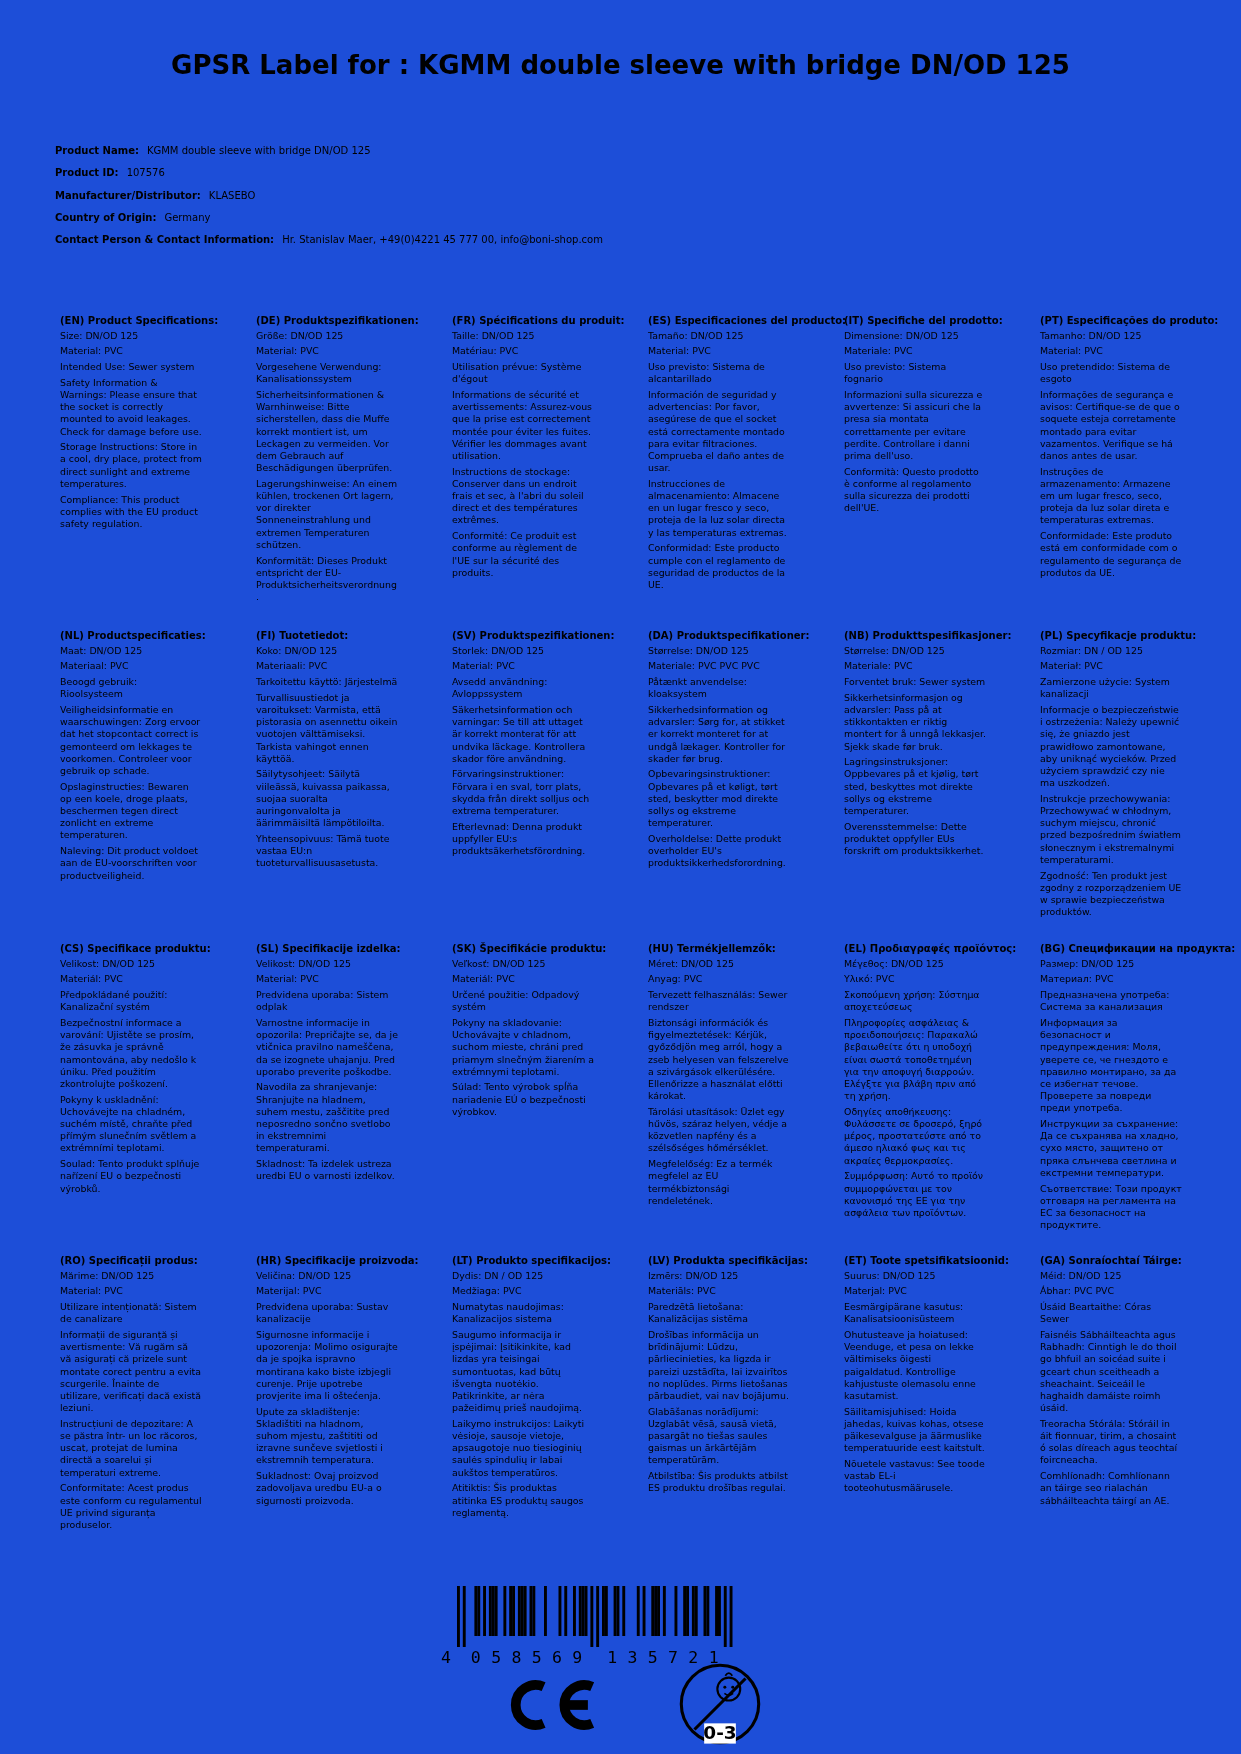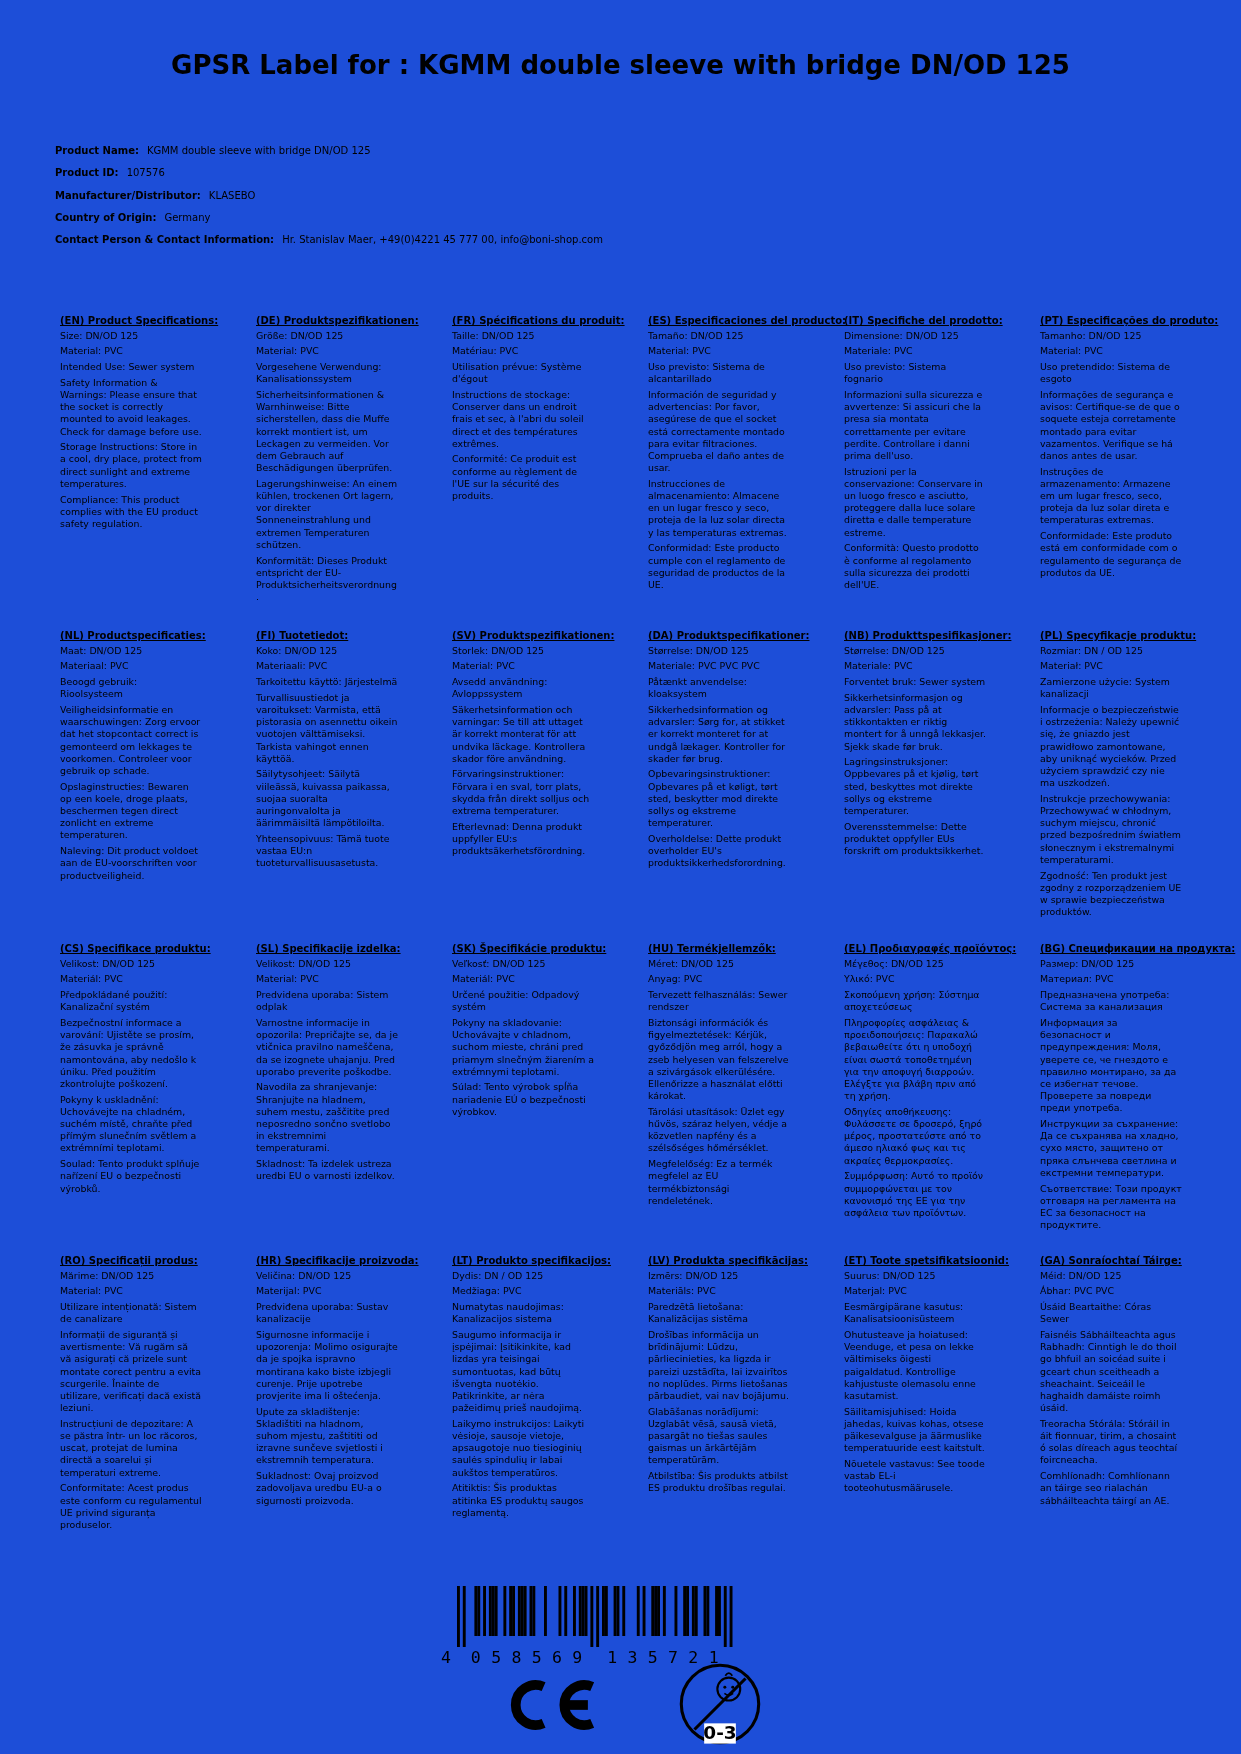--- a/index.html
+++ b/index.html
@@ -19,21 +19,21 @@
   .info-label { font-weight:bold; margin-right:8px; }
   .grid {
     position:absolute; left:60px; top:315px;
     display:grid;
     grid-template-columns:repeat(6,196px);
     grid-template-rows:315px 313px 312px auto;
   }
   .block { width:142px; }
   .block-header {
     font-weight:bold; font-size:10px; line-height:12.6px;
-    white-space:nowrap; margin:0 8px 2px 0;text-decoration:underline;
+    white-space:nowrap; margin:0 8px 2px 0;
   }
   .block p {
     margin:0 0 3.5px 0; font-size:9.4px; line-height:12.2px;
     overflow-wrap:break-word; word-break:break-word;
   }
   .barcode { position:absolute; left:435px; top:1586px; }
   .barcode svg rect { fill:#000; }
   .barcode svg text {
     font-family:"DejaVu Sans Mono","Liberation Mono",monospace;
     font-size:16.5px; fill:#000;
@@ -93,41 +93,41 @@
         <p>Sicherheitsinformationen &amp; Warnhinweise: Bitte sicherstellen, dass die Muffe korrekt montiert ist, um Leckagen zu vermeiden. Vor dem Gebrauch auf Beschädigungen überprüfen.</p>
         <p>Lagerungshinweise: An einem kühlen, trockenen Ort lagern, vor direkter Sonneneinstrahlung und extremen Temperaturen schützen.</p>
         <p>Konformität: Dieses Produkt entspricht der EU-Produktsicherheitsverordnung.</p>
       </div>
 
   <div class="block">
     <div class="block-header">(FR) Spécifications du produit:</div>
   <p>Taille: DN/OD 125</p>
         <p>Matériau: PVC</p>
         <p>Utilisation prévue: Système d'égout</p>
+        <p>Informations de sécurité et avertissements: Assurez-vous que la prise est correctement montée pour éviter les fuites. Vérifier les dommages avant utilisation.</p>
         <p>Instructions de stockage: Conserver dans un endroit frais et sec, à l'abri du soleil direct et des températures extrêmes.</p>
         <p>Conformité: Ce produit est conforme au règlement de l'UE sur la sécurité des produits.</p>
       </div>
 
   <div class="block">
     <div class="block-header">(ES) Especificaciones del producto:</div>
   <p>Tamaño: DN/OD 125</p>
         <p>Material: PVC</p>
         <p>Uso previsto: Sistema de alcantarillado</p>
         <p>Información de seguridad y advertencias: Por favor, asegúrese de que el socket está correctamente montado para evitar filtraciones. Comprueba el daño antes de usar.</p>
         <p>Instrucciones de almacenamiento: Almacene en un lugar fresco y seco, proteja de la luz solar directa y las temperaturas extremas.</p>
         <p>Conformidad: Este producto cumple con el reglamento de seguridad de productos de la UE.</p>
       </div>
 
   <div class="block">
     <div class="block-header">(IT) Specifiche del prodotto:</div>
   <p>Dimensione: DN/OD 125</p>
         <p>Materiale: PVC</p>
         <p>Uso previsto: Sistema fognario</p>
         <p>Informazioni sulla sicurezza e avvertenze: Si assicuri che la presa sia montata correttamente per evitare perdite. Controllare i danni prima dell'uso.</p>
-        <p>Istruzioni per la conservazione: Conservare in un luogo fresco e asciutto, proteggere dalla luce solare diretta e dalle temperature estreme.</p>
         <p>Conformità: Questo prodotto è conforme al regolamento sulla sicurezza dei prodotti dell'UE.</p>
       </div>
 
   <div class="block">
     <div class="block-header">(PT) Especificações do produto:</div>
   <p>Tamanho: DN/OD 125</p>
         <p>Material: PVC</p>
         <p>Uso pretendido: Sistema de esgoto</p>
         <p>Informações de segurança e avisos: Certifique-se de que o soquete esteja corretamente montado para evitar vazamentos. Verifique se há danos antes de usar.</p>
         <p>Instruções de armazenamento: Armazene em um lugar fresco, seco, proteja da luz solar direta e temperaturas extremas.</p>

